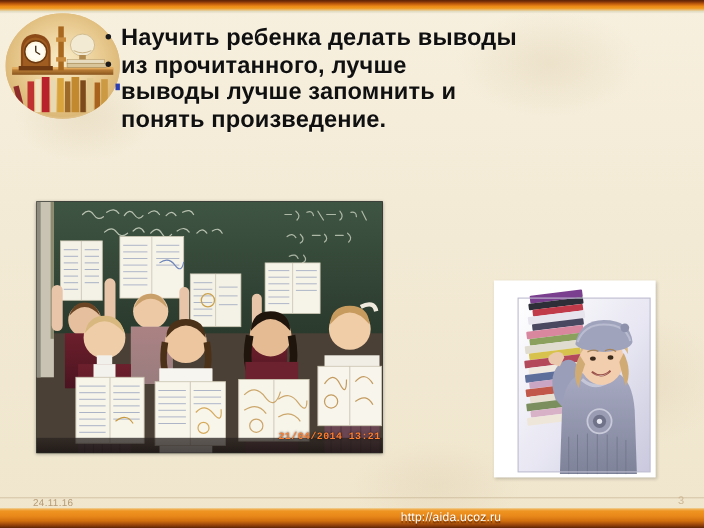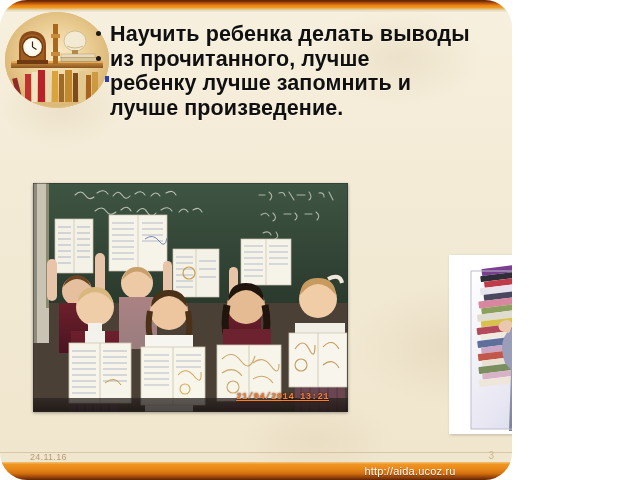--- a/index.html
+++ b/index.html
@@ -7,33 +7,32 @@
     margin: 0;
     padding: 0;
     background: #ffffff;
   }
   body {
     font-family: "Liberation Sans", sans-serif;
   }
 
   .slide {
     position: relative;
-    width: 512px;
+    width: 640px;
     height: 480px;
     overflow: hidden;
     background-color: #f4ecd8;
     background-image:
       radial-gradient(ellipse 90px 60px at 12% 22%, rgba(214,196,160,0.30), rgba(214,196,160,0) 70%),
       radial-gradient(ellipse 120px 70px at 78% 12%, rgba(209,190,152,0.26), rgba(209,190,152,0) 70%),
       radial-gradient(ellipse 100px 80px at 40% 58%, rgba(216,199,164,0.22), rgba(216,199,164,0) 70%),
       radial-gradient(ellipse 140px 90px at 88% 72%, rgba(205,185,148,0.25), rgba(205,185,148,0) 70%),
       radial-gradient(ellipse 110px 60px at 62% 92%, rgba(212,194,158,0.24), rgba(212,194,158,0) 70%),
       radial-gradient(ellipse 80px 50px at 25% 78%, rgba(218,202,168,0.20), rgba(218,202,168,0) 70%),
       linear-gradient(180deg, #f7f0de 0%, #f3ead5 45%, #f0e6cd 100%);
-    border-radius: 27px;
   }
 
   
   .top-bar {
     position: absolute;
     top: 0; left: 0;
     width: 640px;
     height: 12px;
     background: linear-gradient(180deg,
       #5a2206 0%, #7e3208 12%, #c25c0c 30%,
@@ -106,29 +105,28 @@
     top: 183px;
     width: 315px;
     height: 229px;
     overflow: hidden;
     background: #2c3a2c;
     box-shadow: 0 1px 3px rgba(0,0,0,0.35);
   }
   .photo-classroom svg { display: block; }
   .ts-overlay {
     position: absolute;
-    right: 19px;
+    right: 2px;
     bottom: 10px;
     color: #ff7e2e;
     font-family: "Liberation Mono", monospace;
     font-size: 9px;
     font-weight: bold;
     letter-spacing: 0.4px;
     text-shadow: 0 0 2px rgba(0,0,0,0.9);
-    text-decoration: underline;
   }
 
   
   .photo-girl {
     position: absolute;
     left: 449px;
     top: 255px;
     width: 147px;
     height: 179px;
     background: #ffffff;
@@ -256,23 +254,23 @@
     <span class="bullet-line">
       <span class="dot"></span>
       <span>Научить ребенка делать выводы</span>
     </span>
     <span class="bullet-line">
       <span class="dot"></span>
       <span>из прочитанного, лучше</span>
     </span>
     <span class="bullet-line">
       <span class="sq"></span>
-      <span>ребенку лучше запомнить  и</span>
+      <span>выводы лучше запомнить  и</span>
     </span>
-    <span class="cont-line">лучше произведение.</span>
+    <span class="cont-line">понять произведение.</span>
   </div>
 
   <div class="photo-classroom">
     <svg width="315" height="229" viewBox="0 0 315 229" role="img" aria-label="classroom">
       <defs>
         <linearGradient id="board" x1="0" y1="0" x2="0" y2="1">
           <stop offset="0%" stop-color="#3f5543"></stop>
           <stop offset="100%" stop-color="#2a3a2d"></stop>
         </linearGradient>
         <linearGradient id="uni" x1="0" y1="0" x2="0" y2="1">

